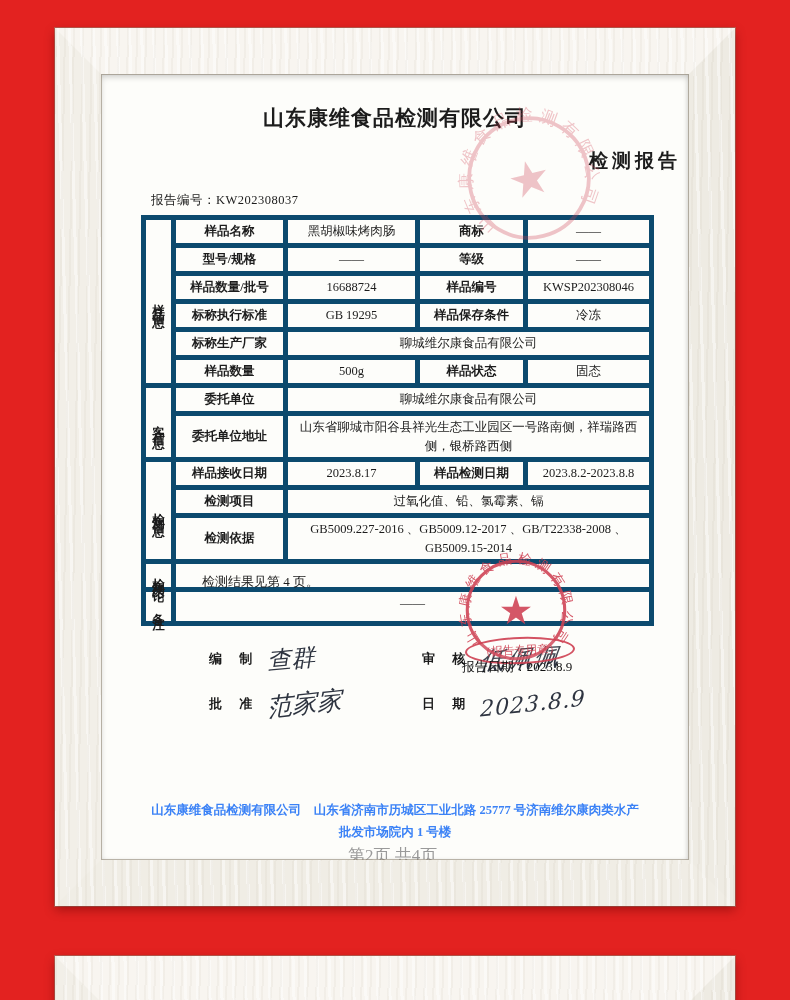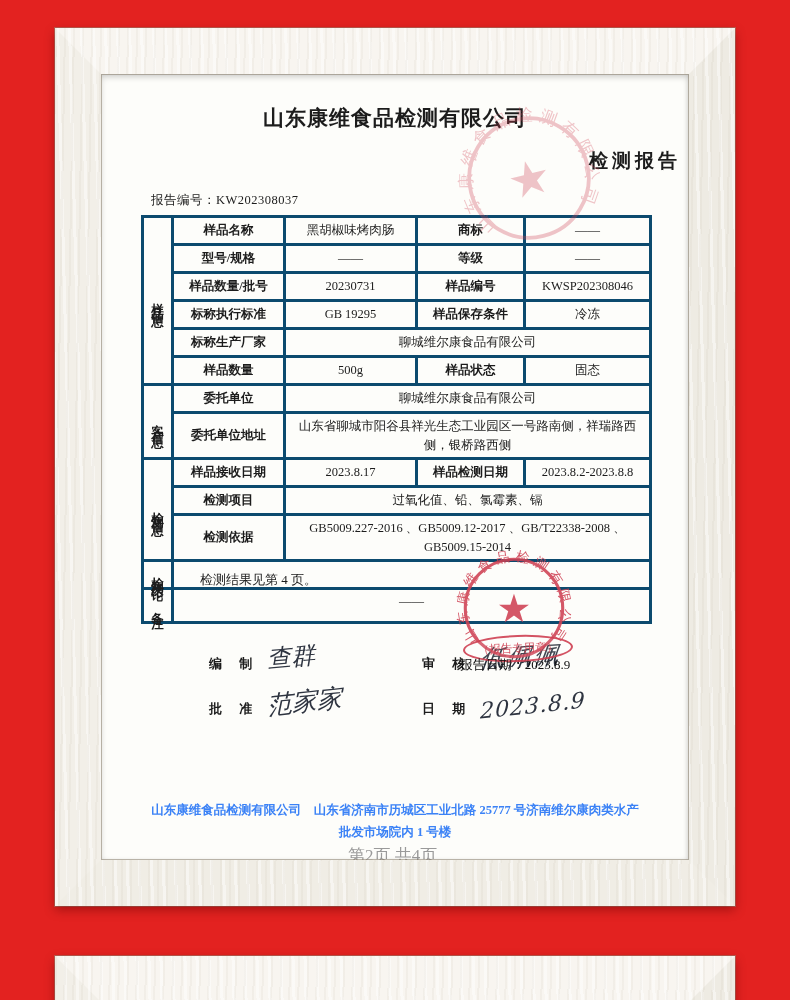--- a/index.html
+++ b/index.html
@@ -22,41 +22,41 @@
 
   
   .paper{position:absolute;inset:0;background:var(--paper-white,#fdfdfa);z-index:1;overflow:hidden;
     padding:24px 8px 0;box-sizing:border-box;color:#1c1c1c;}
   .title{ text-align:center;font-size:21px;font-weight:700;letter-spacing:1px;margin:6px 0 16px;}
   .subtitle{text-align:right;font-size:19px;font-weight:700;letter-spacing:4px;margin:0 0 18px;}
   .report-no{font-size:12.5px;margin:0 0 6px 42px;letter-spacing:.5px;}
 
   
   table.rpt{border-collapse:collapse;table-layout:fixed;width:508px;margin-left:32px;font-size:12.5px;}
-  table.rpt td{border:3px solid #0c4a6e;text-align:center;vertical-align:middle;padding:2px 3px;height:28px;box-sizing:border-box;line-height:1.45;}
+  table.rpt td{border:5px solid #0c4a6e;text-align:center;vertical-align:middle;padding:2px 3px;height:28px;box-sizing:border-box;line-height:1.45;}
   td.vlabel{writing-mode:vertical-lr;text-orientation:upright;font-weight:700;letter-spacing:4px;padding:4px 0;}
   td.lbl{font-weight:700;}
   td.left{text-align:left;padding:3px 8px;}
   tr.tall td{height:46px;}
   tr.remark td{height:34px;}
   td.concl{height:131px;position:relative;vertical-align:top;text-align:left;overflow:visible;}
   .concl-text{position:absolute;left:26px;top:9px;font-size:13px;}
   .concl-date{position:absolute;left:238px;top:94px;width:206px;font-size:13px;z-index:4;color:#111;}
 
   
   .seal{position:absolute;pointer-events:none;}
   .seal-main{left:278px;top:-16px;width:124px;height:124px;z-index:3;opacity:.88;}
   .seal-oval{position:absolute;left:289px;top:73px;width:106px;height:23px;border:2px solid var(--stamp-red,#cf4153);
     border-radius:50%;color:var(--stamp-red,#cf4153);font-size:11.5px;line-height:22px;text-align:center;z-index:3;
     background:rgba(255,255,255,.1);transform:rotate(-2deg);opacity:.9;}
   .seal-top{left:352px;top:28px;width:152px;height:152px;opacity:.3;transform:rotate(-14deg);z-index:2;}
 
   
   .sig-block{margin-top:16px;}
-  .sig-row{display:flex;align-items:flex-end;margin:0 0 12px 100px;height:33px;}
+  .sig-row{display:flex;align-items:center;margin:0 0 12px 100px;height:33px;}
   .sig-label{font-size:13px;font-weight:700;letter-spacing:7px;width:58px;flex:none;}
   .sig-slot{width:110px;flex:none;}
   .sig-label.second{margin-left:45px;}
   .hand{display:inline-block;font-family:"DejaVu Serif",serif;font-style:italic;color:#2e3440;white-space:nowrap;}
   .hand1{font-size:24px;transform:rotate(-5deg);}
   .hand2{font-size:25px;transform:rotate(-3deg) skewX(-10deg);letter-spacing:2px;}
   .hand3{font-size:25px;transform:rotate(-6deg) skewX(-4deg);}
   .hand4{font-size:22px;transform:rotate(-6deg) skewX(-8deg);letter-spacing:1px;}
 
   .footer{position:absolute;left:48px;right:48px;bottom:16px;text-align:center;font-size:12.5px;font-weight:700;line-height:1.75;color:#3b82f6;}
@@ -103,21 +103,21 @@
             <td>——</td>
           </tr>
           <tr>
             <td class="lbl">型号/规格</td>
             <td>——</td>
             <td class="lbl">等级</td>
             <td>——</td>
           </tr>
           <tr>
             <td class="lbl">样品数量/批号</td>
-            <td>20230731</td>
+            <td>16688724</td>
             <td class="lbl">样品编号</td>
             <td>KWSP202308046</td>
           </tr>
           <tr>
             <td class="lbl">标称执行标准</td>
             <td>GB 19295</td>
             <td class="lbl">样品保存条件</td>
             <td>冷冻</td>
           </tr>
           <tr>

